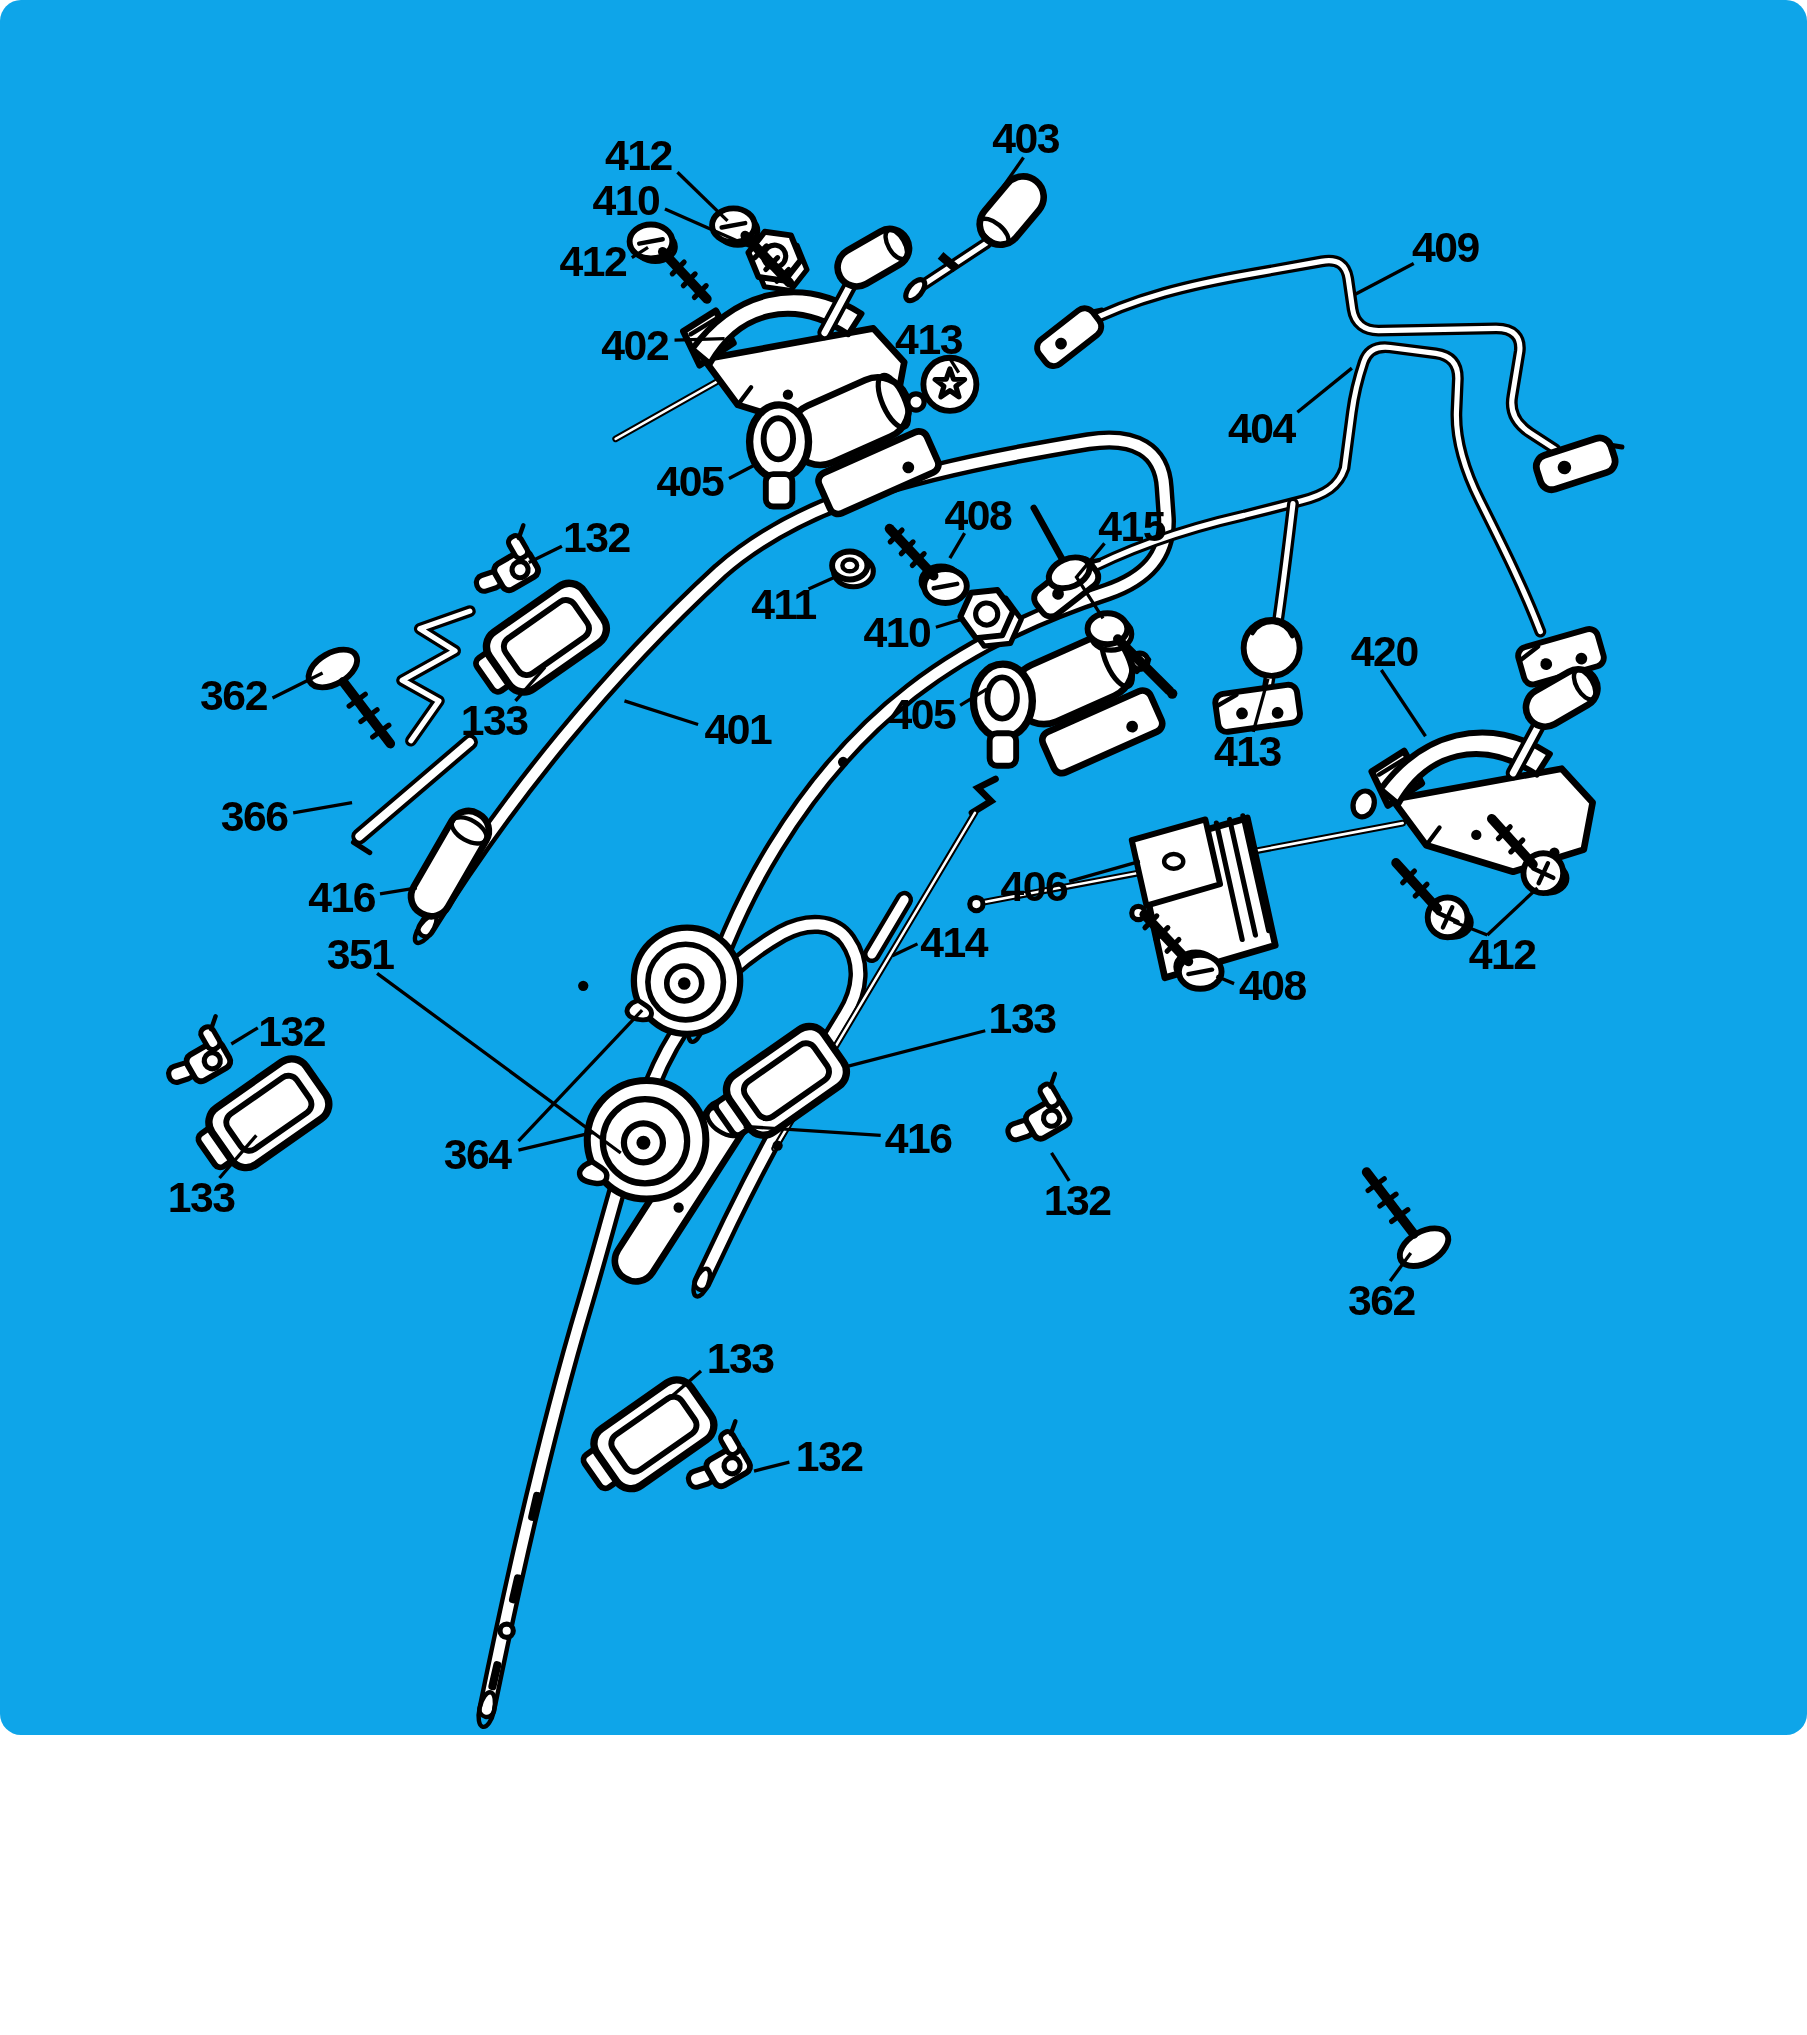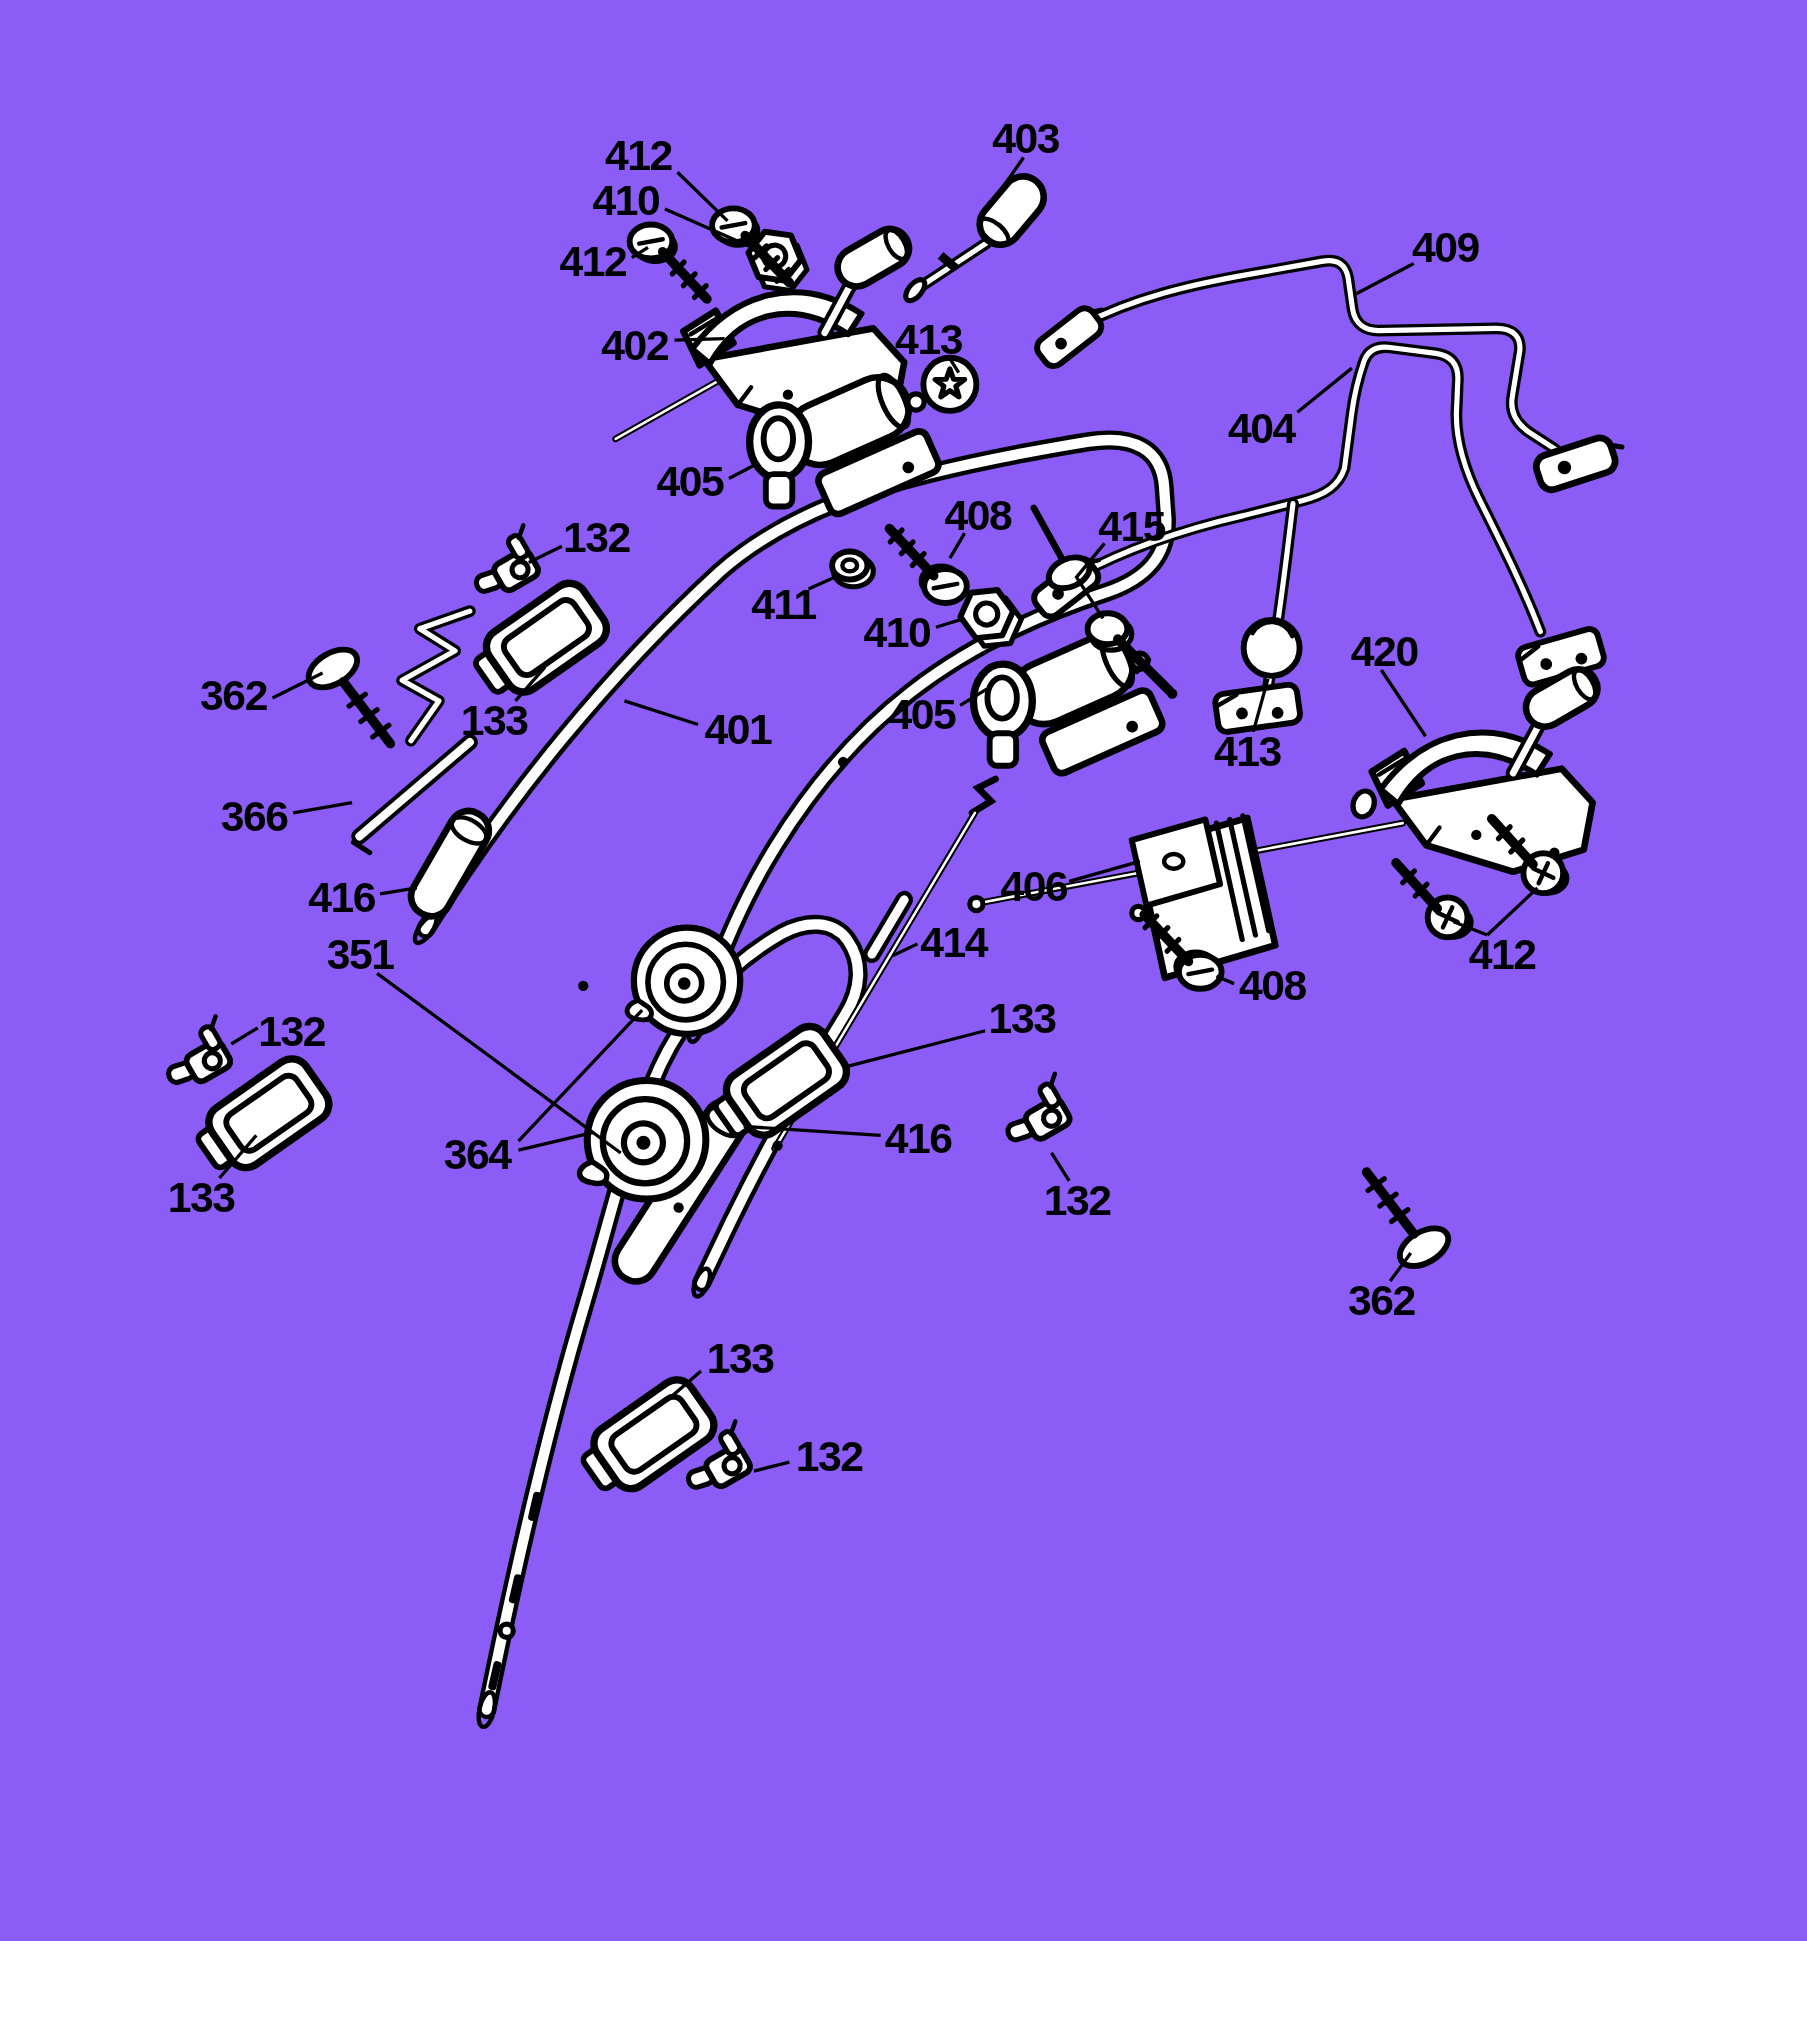--- a/index.html
+++ b/index.html
@@ -1,16 +1,16 @@
 <!DOCTYPE html>
 <html style="font-size:11.8px"><head>
 <meta charset="utf-8">
 <style>
   html,body{margin:0;padding:0;background:#ffffff;}
-  #stage{position:relative;width:1807px;height:1941px;background:#8b5cf6;overflow:hidden;}
+  #stage{position:relative;width:1807px;height:1735px;background:#0ea5e9;overflow:hidden;border-radius:21px;}
   svg{position:absolute;left:0;top:0;}
   .callout{font-family:"Liberation Sans","DejaVu Sans",sans-serif;font-weight:bold;font-size:58px;
            fill:#000;text-anchor:middle;dominant-baseline:central;letter-spacing:-2px;}
   .leader{fill:none;stroke:#000;stroke-width:4.5px;}
   .tube-o{fill:none;stroke:#000;stroke-width:26;stroke-linecap:round;stroke-linejoin:round;}
   .tube-i{fill:none;stroke:#fff;stroke-width:14;stroke-linecap:round;stroke-linejoin:round;}
   .rod-o{fill:none;stroke:#000;stroke-width:16;stroke-linecap:round;stroke-linejoin:round;}
   .rod-i{fill:none;stroke:#fff;stroke-width:7;stroke-linecap:round;stroke-linejoin:round;}
   .cab-o{fill:none;stroke:#000;stroke-width:9;stroke-linecap:round;}
   .cab-i{fill:none;stroke:#fff;stroke-width:3.5;stroke-linecap:round;}

